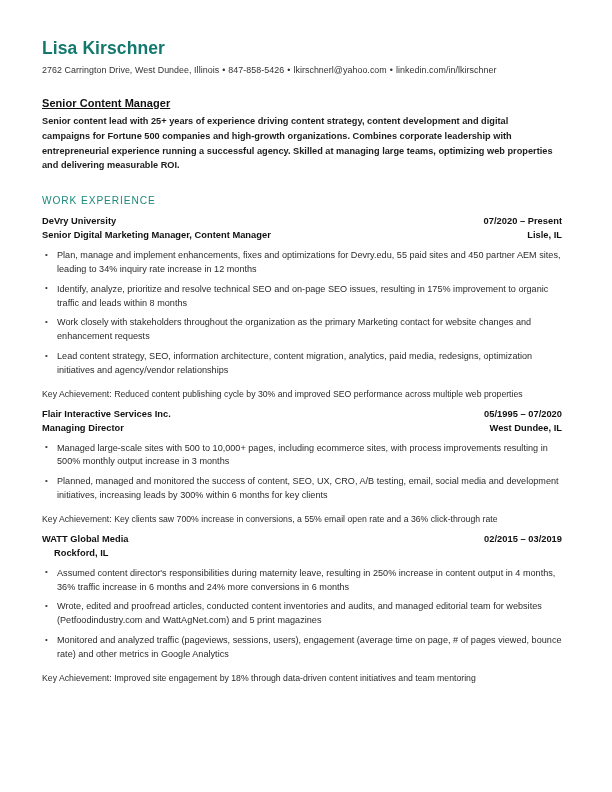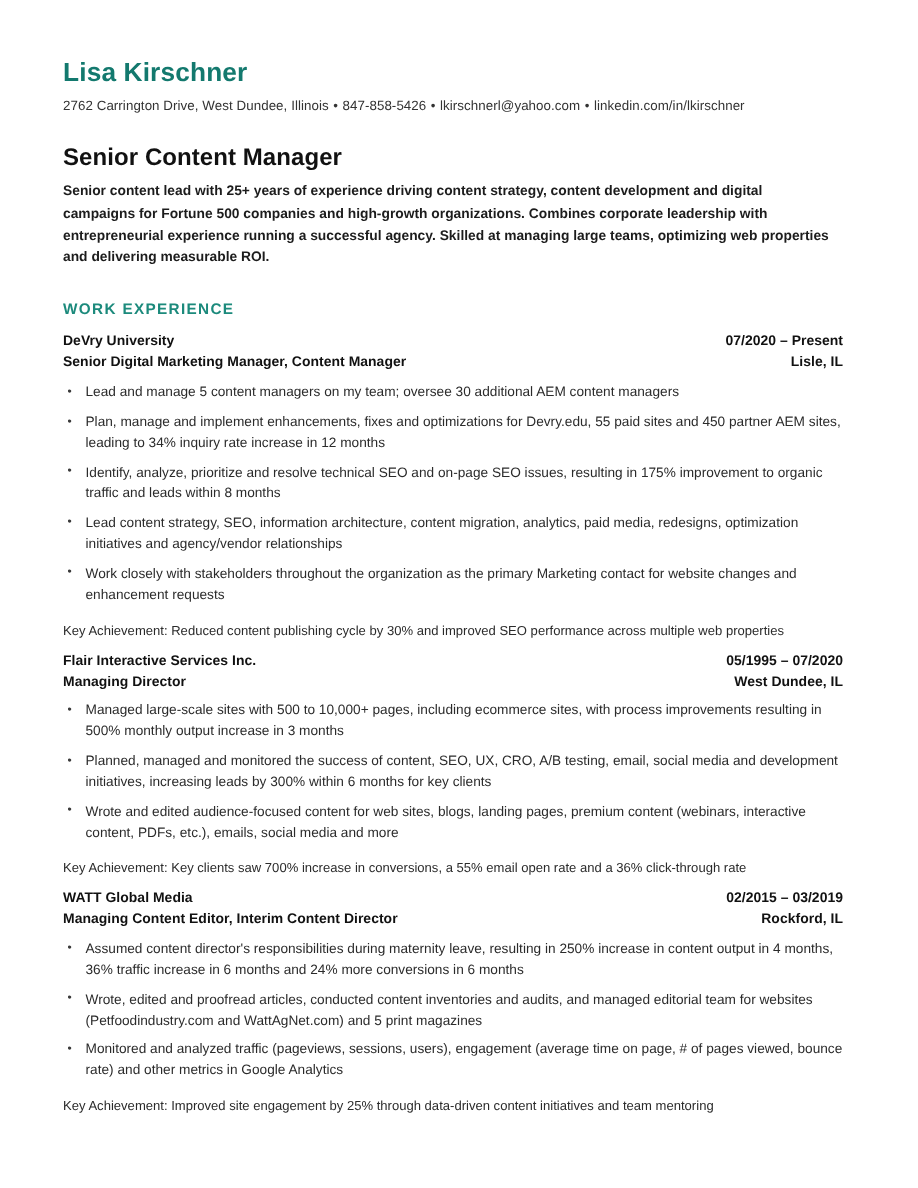--- a/index.html
+++ b/index.html
@@ -41,44 +41,45 @@
     margin-bottom: 20px;
     white-space: nowrap;
   }
   .contact-sep {
     padding: 0 3px;
     color: #333333;
   }
 
   
   .summary-title {
-    font-size: 16px;
+    font-size: 11px;
     font-weight: bold;
     color: #111111;
     margin-bottom: 5px;
     letter-spacing: 0.05px;
+    text-decoration: underline;
   }
   .summary-body {
     font-size: 9.2px;
     font-weight: bold;
     color: #1c1c1c;
     line-height: 1.62;
     letter-spacing: 0.01px;
     max-width: 516px;
   }
 
   
   .section {
     margin-top: 22px;
   }
   .section-heading {
     font-size: 10.2px;
     color: #1c8a7c;
     letter-spacing: 0.9px;
-    font-weight: bold;
+    font-weight: normal;
     margin-bottom: 9px;
   }
 
   
   .job {
     margin-bottom: 4px;
   }
   .job + .job {
     margin-top: 7px;
   }
@@ -160,63 +161,60 @@
     <div class="job">
       <div class="job-row">
         <span class="job-company">DeVry University</span>
         <span class="job-dates">07/2020 – Present</span>
       </div>
       <div class="job-row">
         <span class="job-title">Senior Digital Marketing Manager, Content Manager</span>
         <span class="job-location">Lisle, IL</span>
       </div>
       <ul class="bullets">
-        <li>Lead and manage 5 content managers on my team; oversee 30 additional AEM content managers</li>
         <li>Plan, manage and implement enhancements, fixes and optimizations for Devry.edu, 55 paid sites and 450 partner AEM sites, leading to 34% inquiry rate increase in 12 months</li>
         <li>Identify, analyze, prioritize and resolve technical SEO and on-page SEO issues, resulting in 175% improvement to organic traffic and leads within 8 months</li>
+        <li>Work closely with stakeholders throughout the organization as the primary Marketing contact for website changes and enhancement requests</li>
         <li>Lead content strategy, SEO, information architecture, content migration, analytics, paid media, redesigns, optimization initiatives and agency/vendor relationships</li>
-        <li>Work closely with stakeholders throughout the organization as the primary Marketing contact for website changes and enhancement requests</li>
       </ul>
       <div class="key-achievement">
         <span class="ka-label">Key Achievement</span><span>: Reduced content publishing cycle by 30% and improved SEO performance across multiple web properties</span>
       </div>
     </div>
 
     <div class="job">
       <div class="job-row">
         <span class="job-company">Flair Interactive Services Inc.</span>
         <span class="job-dates">05/1995 – 07/2020</span>
       </div>
       <div class="job-row">
         <span class="job-title">Managing Director</span>
         <span class="job-location">West Dundee, IL</span>
       </div>
       <ul class="bullets">
         <li>Managed large-scale sites with 500 to 10,000+ pages, including ecommerce sites, with process improvements resulting in 500% monthly output increase in 3 months</li>
         <li>Planned, managed and monitored the success of content, SEO, UX, CRO, A/B testing, email, social media and development initiatives, increasing leads by 300% within 6 months for key clients</li>
-        <li>Wrote and edited audience-focused content for web sites, blogs, landing pages, premium content (webinars, interactive content, PDFs, etc.), emails, social media and more</li>
       </ul>
       <div class="key-achievement">
         <span class="ka-label">Key Achievement</span><span>: Key clients saw 700% increase in conversions, a 55% email open rate and a 36% click-through rate</span>
       </div>
     </div>
 
     <div class="job">
       <div class="job-row">
         <span class="job-company">WATT Global Media</span>
         <span class="job-dates">02/2015 – 03/2019</span>
       </div>
       <div class="job-row">
-        <span class="job-title">Managing Content Editor, Interim Content Director</span>
         <span class="job-location">Rockford, IL</span>
       </div>
       <ul class="bullets">
         <li>Assumed content director's responsibilities during maternity leave, resulting in 250% increase in content output in 4 months, 36% traffic increase in 6 months and 24% more conversions in 6 months</li>
         <li>Wrote, edited and proofread articles, conducted content inventories and audits, and managed editorial team for websites (Petfoodindustry.com and WattAgNet.com) and 5 print magazines</li>
         <li>Monitored and analyzed traffic (pageviews, sessions, users), engagement (average time on page, # of pages viewed, bounce rate) and other metrics in Google Analytics</li>
       </ul>
       <div class="key-achievement">
-        <span class="ka-label">Key Achievement</span><span>: Improved site engagement by 25% through data-driven content initiatives and team mentoring</span>
+        <span class="ka-label">Key Achievement</span><span>: Improved site engagement by 18% through data-driven content initiatives and team mentoring</span>
       </div>
     </div>
 
   </div>
 </div>
 
 </body></html>

